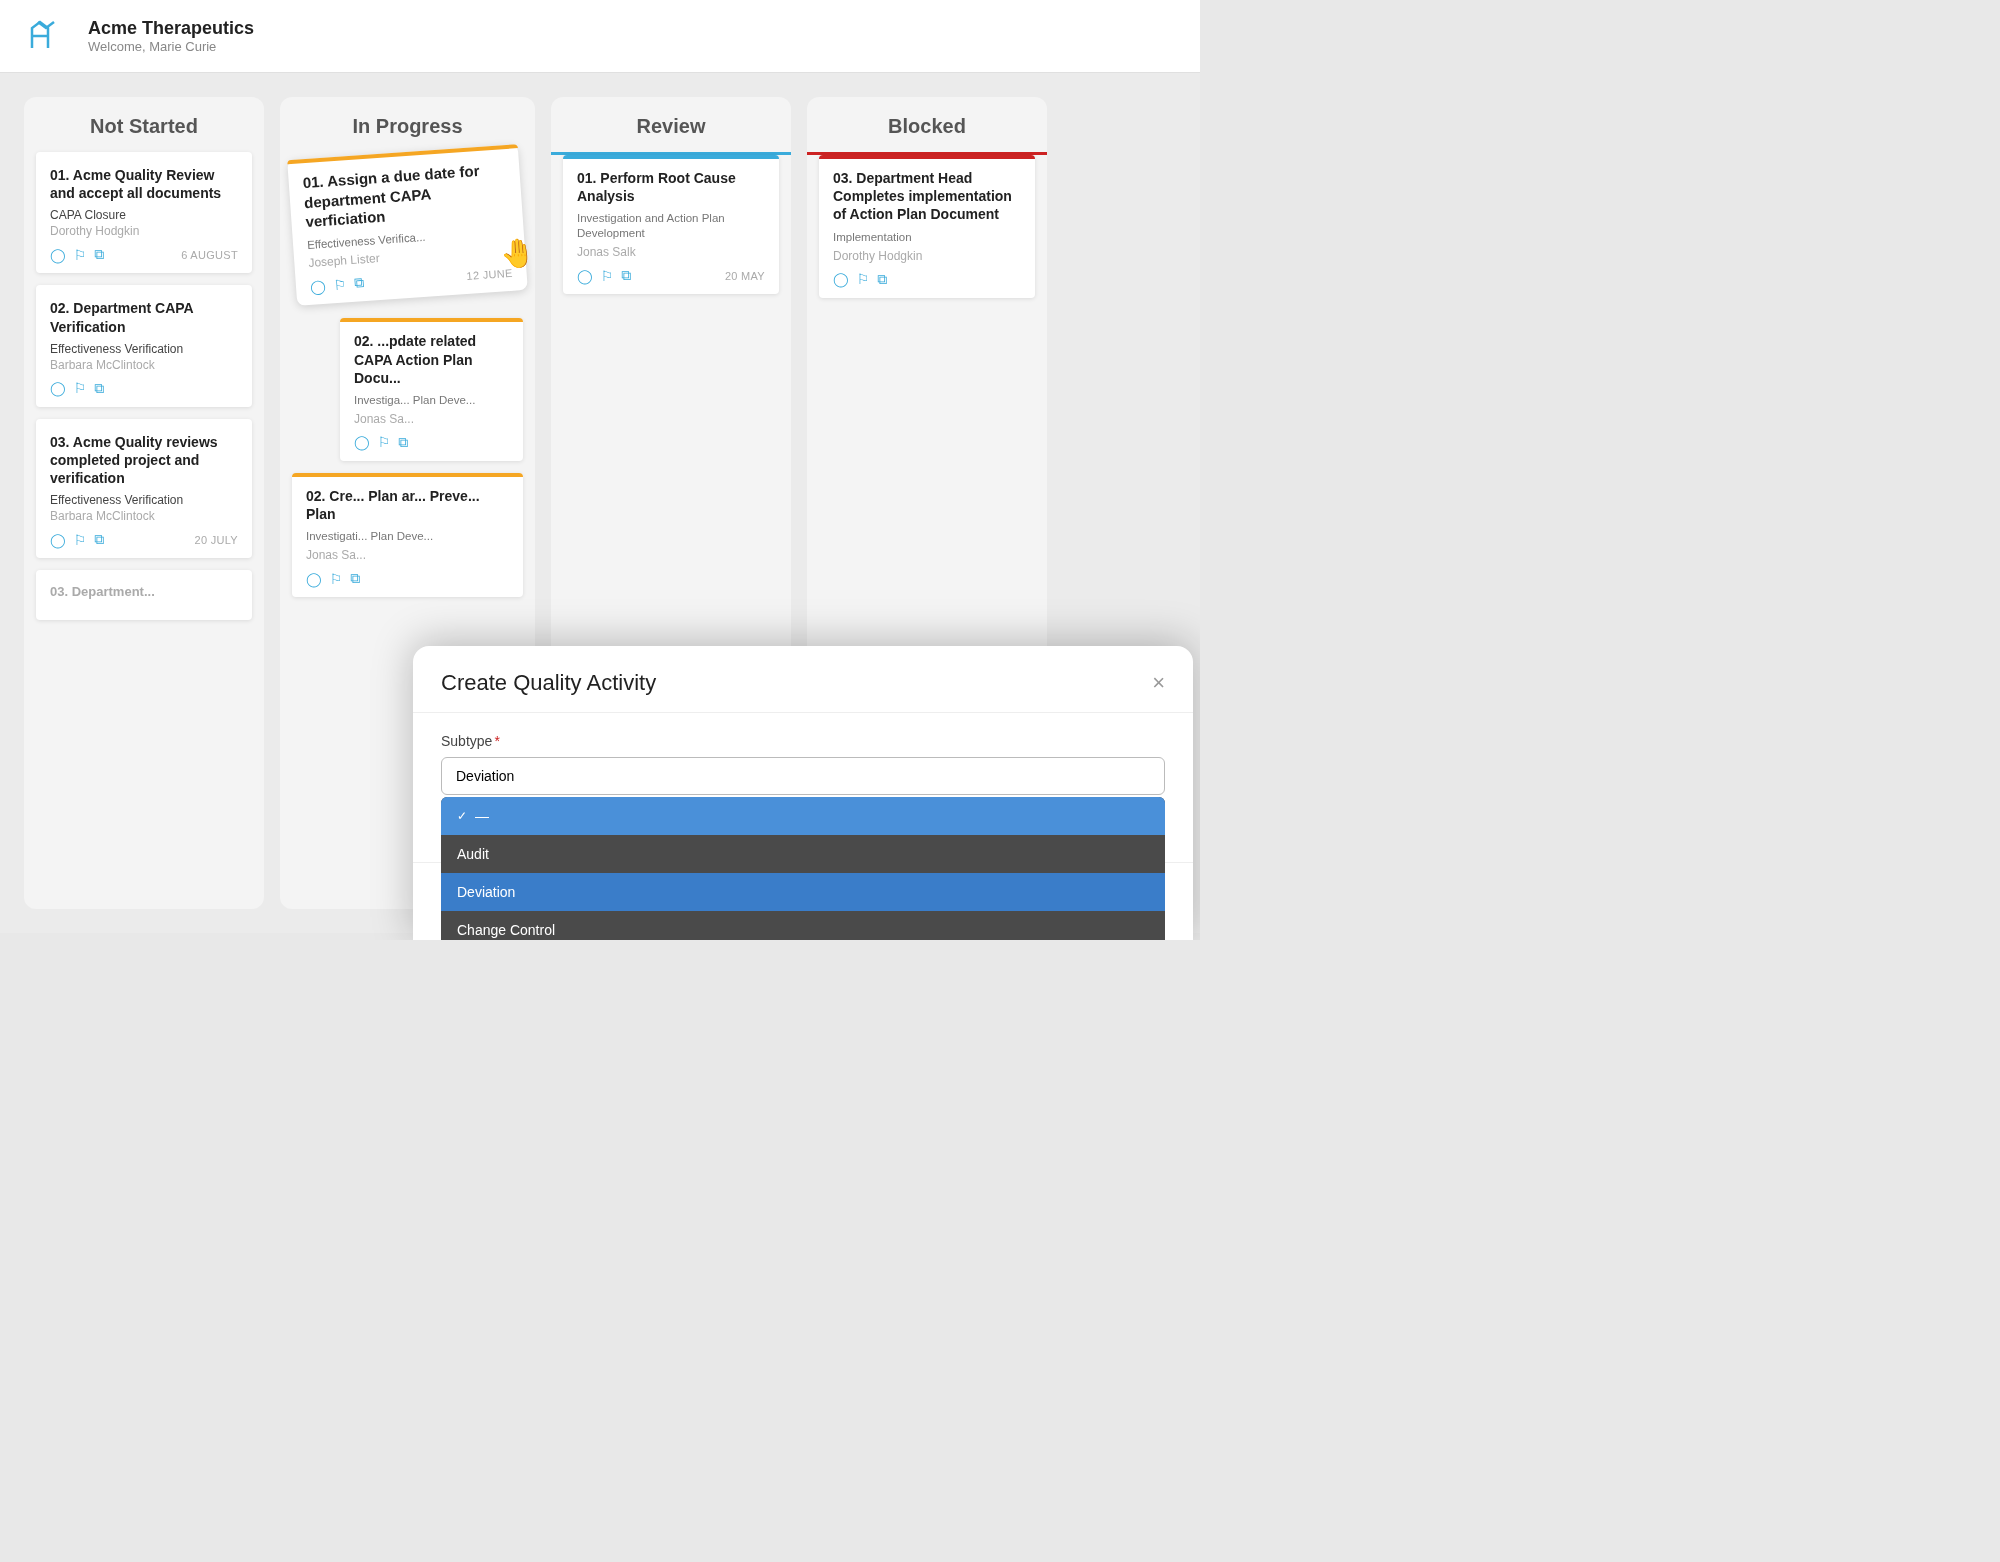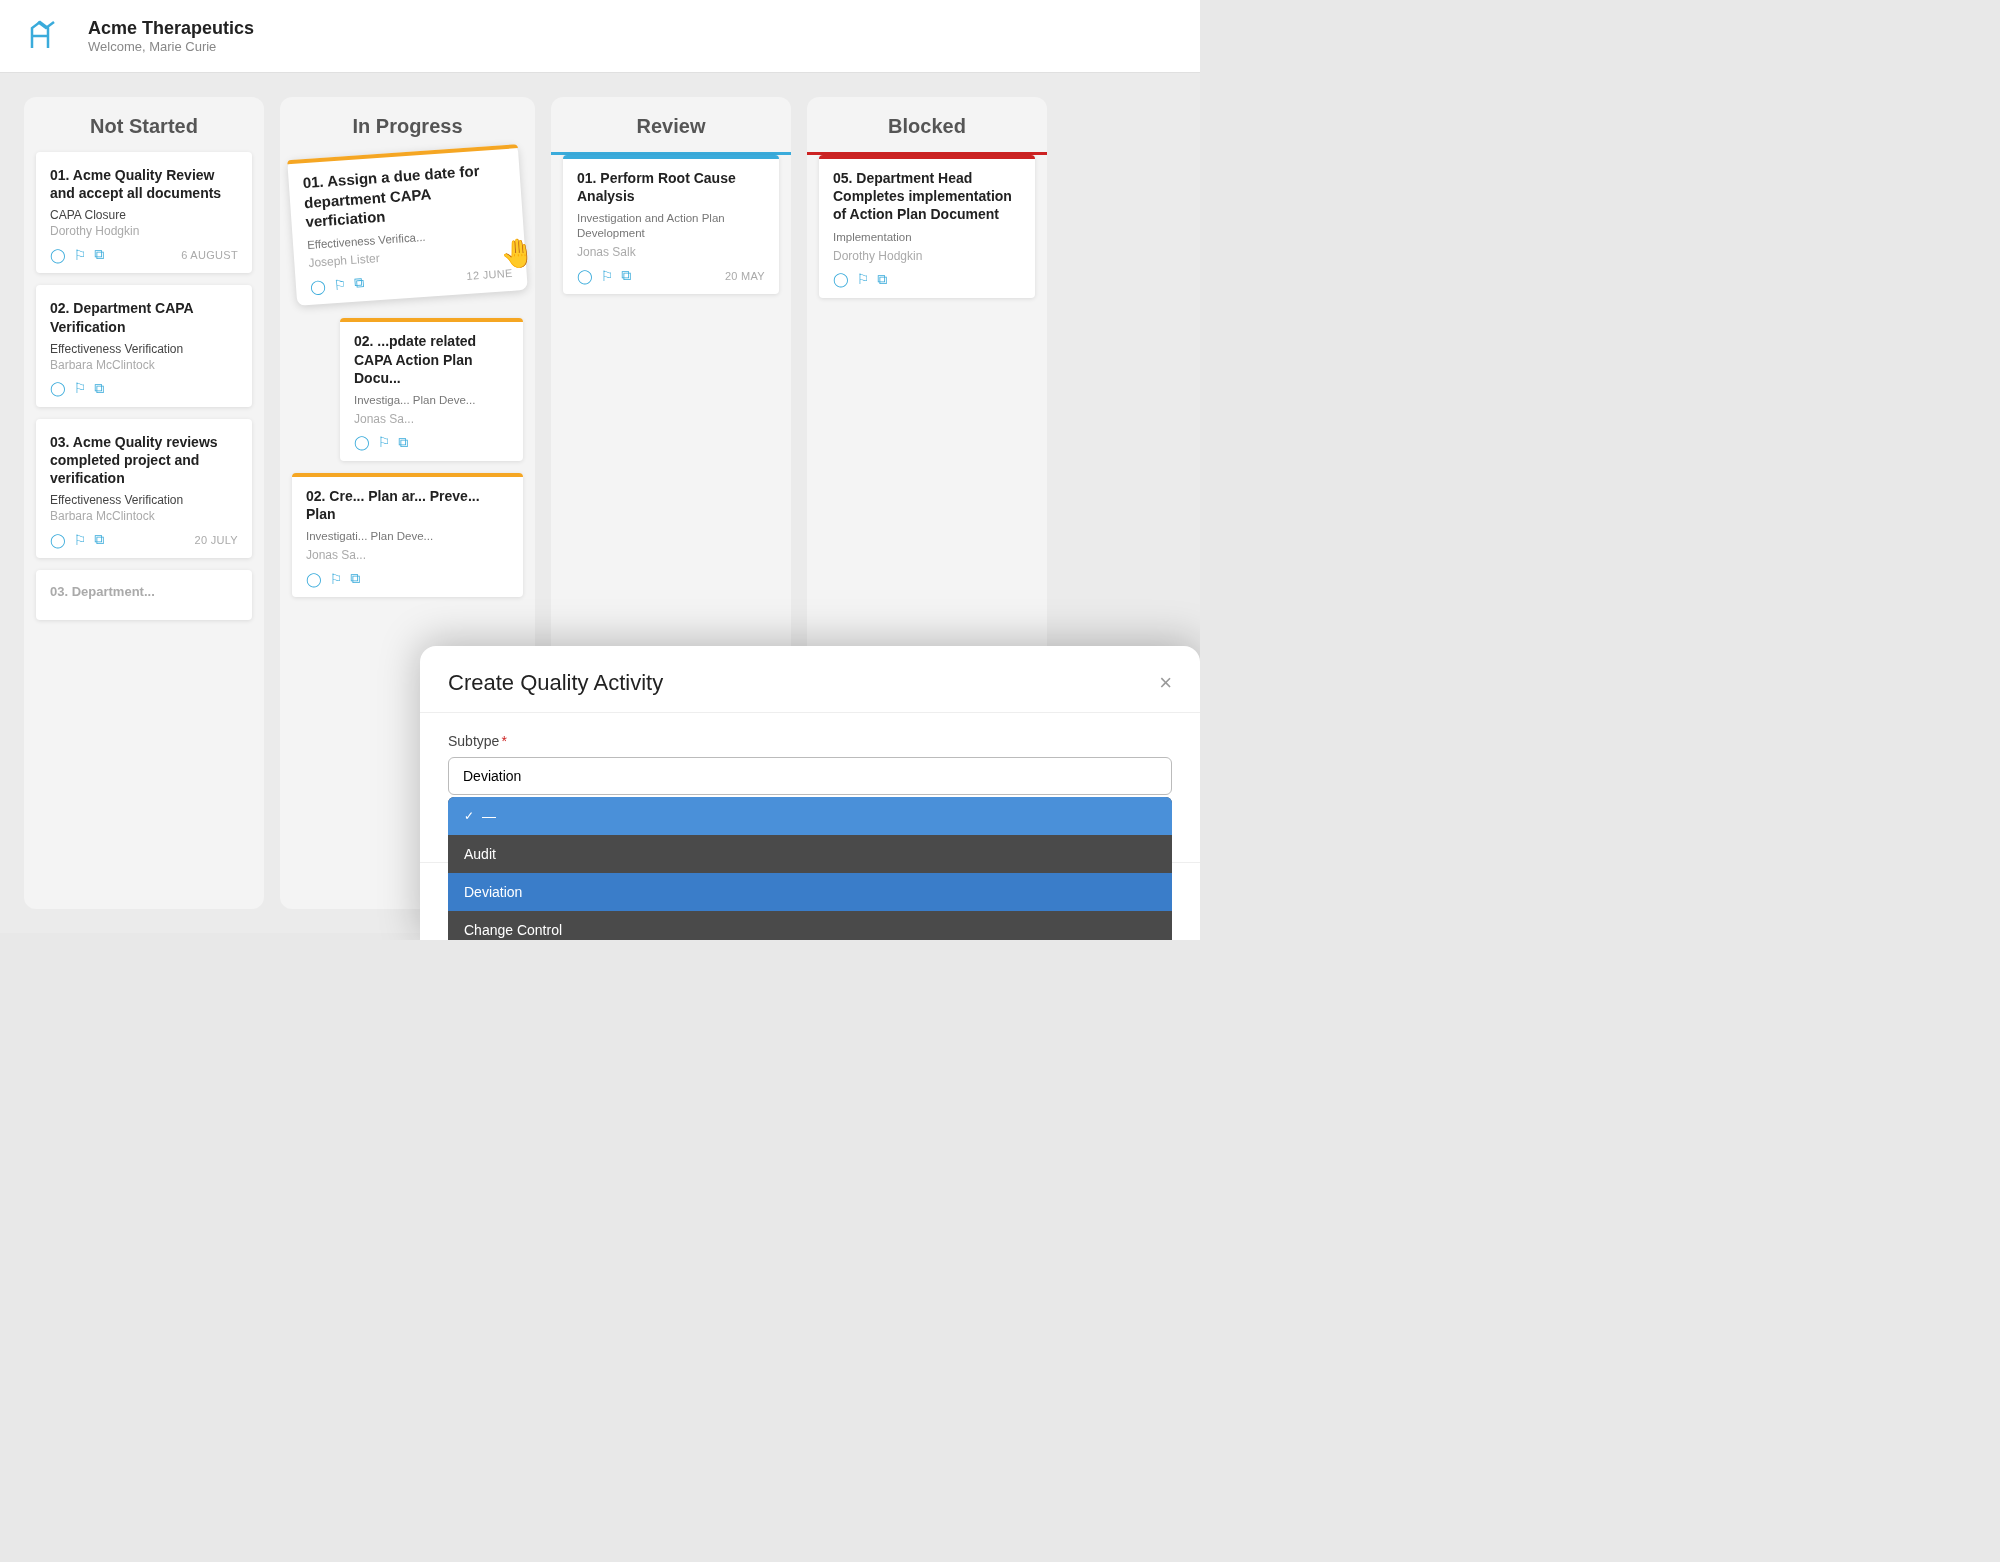--- a/index.html
+++ b/index.html
@@ -179,21 +179,21 @@
     
     .modal-backdrop {
       position: absolute;
       top: 0; left: 0; right: 0; bottom: 0;
       z-index: 100;
     }
 
     .modal-container {
       position: absolute;
       bottom: 0;
-      right: 0;
+      right: 7px;
       width: 780px;
       background: #fff;
       border-radius: 16px 16px 0 0;
       box-shadow: 0 -4px 40px rgba(0,0,0,0.25);
       padding: 0;
       overflow: visible;
     }
 
     .modal-header {
       display: flex;
@@ -476,21 +476,21 @@
       </div>
 
     </div>
   </div>
 
   <div class="kanban-column">
     <div class="column-header blocked">Blocked</div>
     <div class="cards-container">
 
       <div class="card has-top-bar bar-red">
-        <div class="card-title">05. Department Head Completes implementation of Action Plan Document</div>
+        <div class="card-title">03. Department Head Completes implementation of Action Plan Document</div>
         <div class="card-small-text">Implementation</div>
         <div class="card-person">Dorothy Hodgkin</div>
         <div class="card-footer">
           <div class="card-icons">
             <span class="card-icon">◯</span>
             <span class="card-icon">⚐</span>
             <span class="card-icon">⧉</span>
           </div>
         </div>
       </div>

